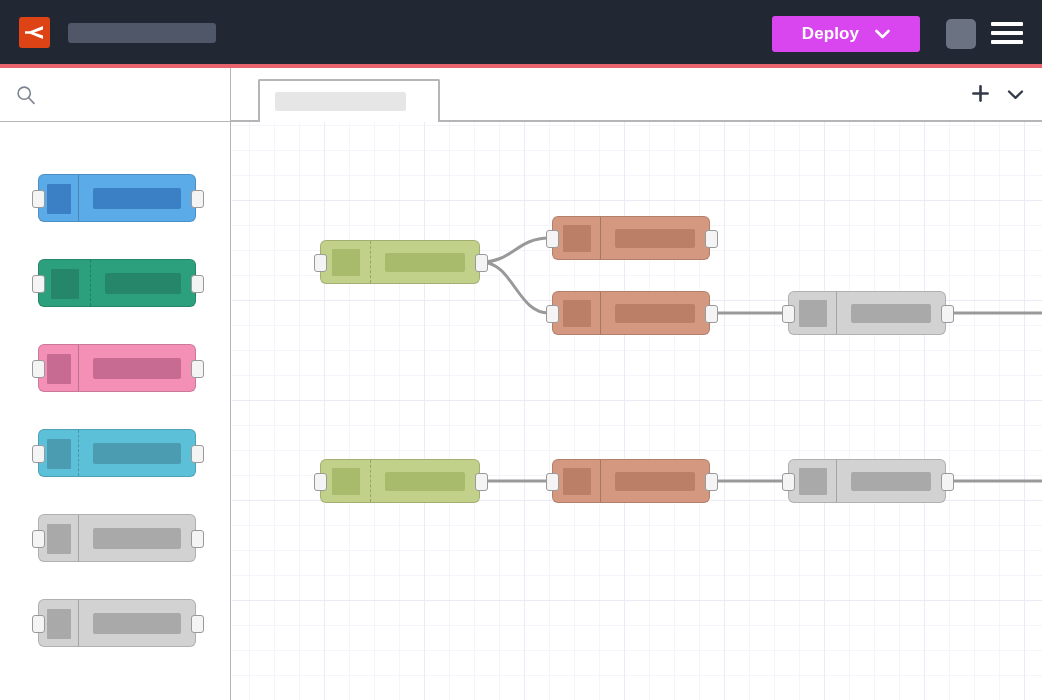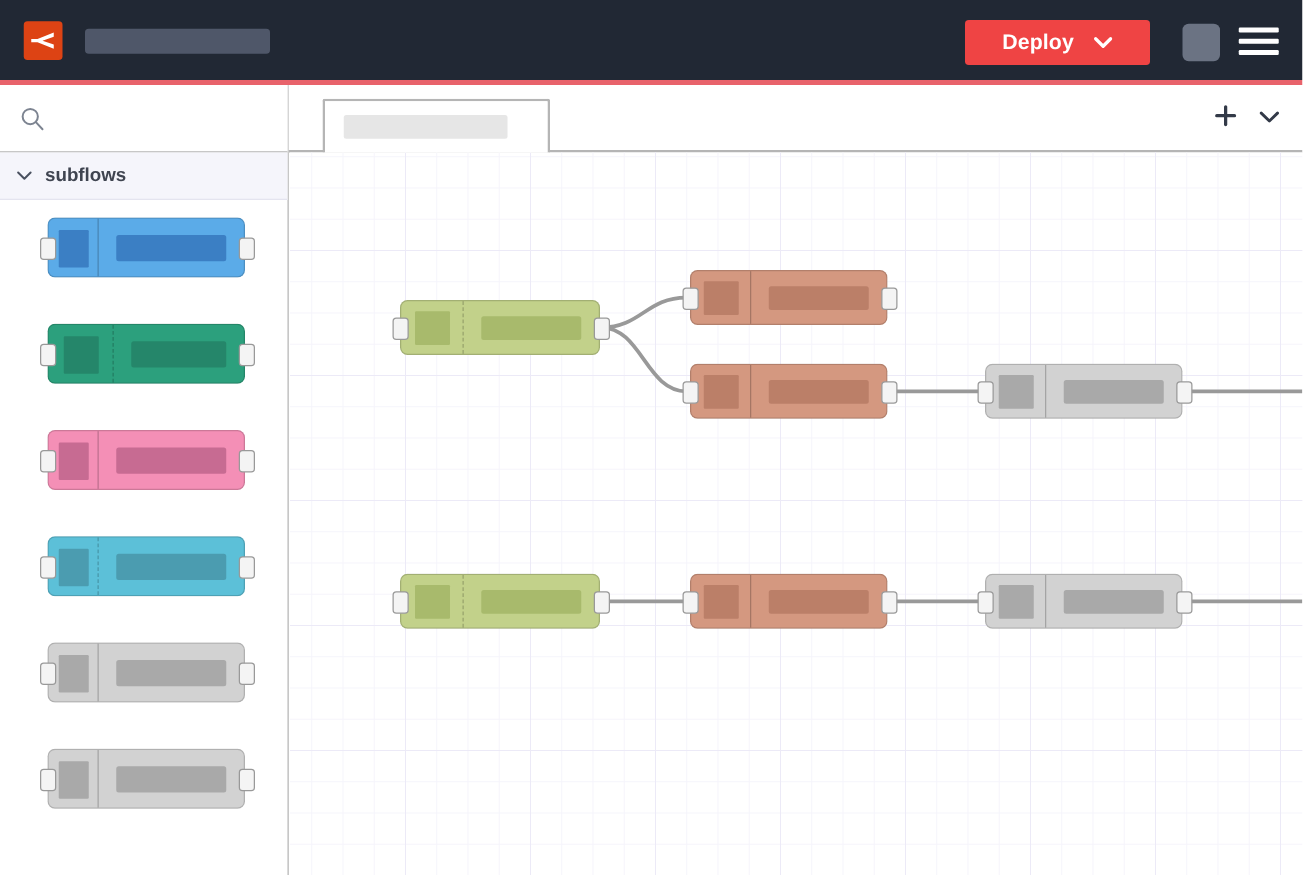--- a/index.html
+++ b/index.html
@@ -55,21 +55,21 @@
     left: 68px; top: 23px;
     width: 148px; height: 20px;
     background: #4f5769;
     border-radius: 3px;
   }
 
   .deploy-button {
     position: absolute;
     right: 122px; top: 16px;
     width: 148px; height: 36px;
-    background: #ef4444;
+    background: #d946ef;
     border: none;
     border-radius: 3px;
     color: #ffffff;
     display: flex;
     align-items: center;
     justify-content: center;
     gap: 16px;
     cursor: pointer;
     padding: 0;
   }
@@ -328,28 +328,20 @@
     <div id="palette-search">
       <span class="search-icon">
         <svg width="20" height="20" viewBox="0 0 20 20" aria-hidden="true">
           <circle cx="8.2" cy="8.2" r="6.1" stroke="#7d8491" stroke-width="1.6" fill="none"></circle>
           <line x1="12.7" y1="12.7" x2="18" y2="18.4" stroke="#7d8491" stroke-width="1.6" stroke-linecap="round"></line>
         </svg>
       </span>
       <input class="search-input" type="text" placeholder="" value="" style="">
     </div>
 
-    <div class="palette-category">
-      <span class="cat-chevron">
-        <svg width="13" height="9" viewBox="0 0 13 9" aria-hidden="true">
-          <path d="M1.5 2 L6.5 7 L11.5 2" stroke="#4a5160" stroke-width="1.6" fill="none" stroke-linecap="round" stroke-linejoin="round"></path>
-        </svg>
-      </span>
-      <span class="cat-label">subflows</span>
-    </div>
 
     <div id="palette-nodes">
         <div class="rnode" style="left: 38px; top: 14px; width: 158px; height: 48px; background: rgb(91, 171, 232);">
           <div class="nd-icon-pane" style="width: 40px;"></div>
           <div class="nd-glyph" style="width: 24px; height: 30px; left: 8px; top: 9px; background: rgb(59, 127, 196);"></div>
           <div class="nd-label" style="left: 54px; right: 14px; top: 13px; height: 21px; background: rgb(59, 127, 196);"></div>
           <div class="nd-port in" style="left: -7px; top: 15px;"></div>
           <div class="nd-port out" style="left: 152px; top: 15px;"></div>
         </div>
         <div class="rnode" style="left: 38px; top: 99px; width: 158px; height: 48px; background: rgb(44, 160, 125);">

